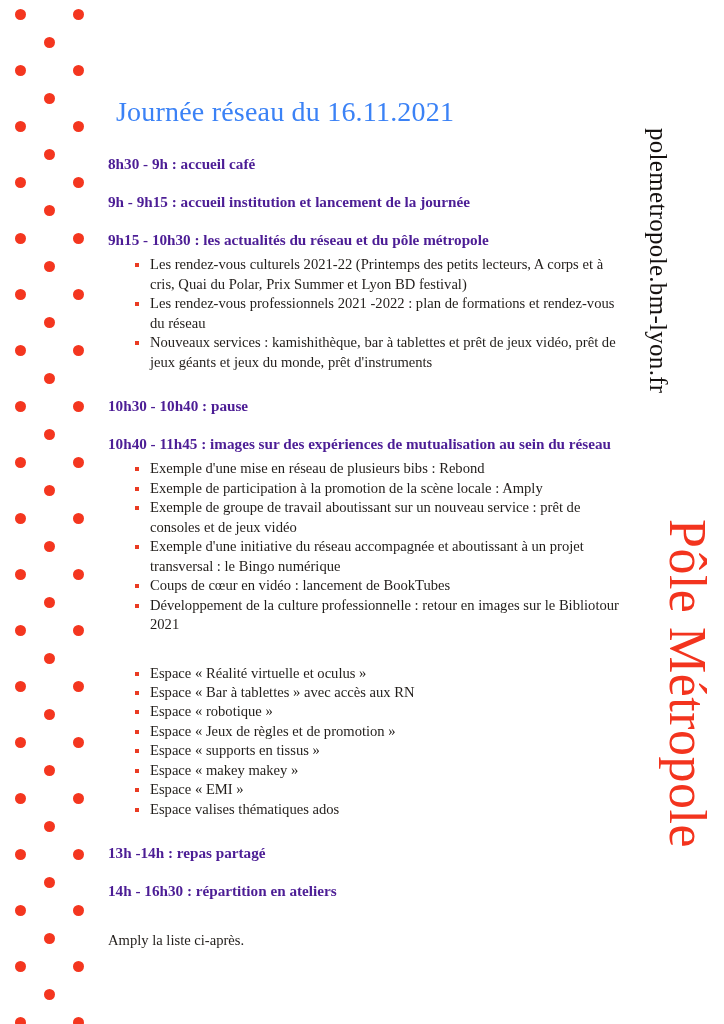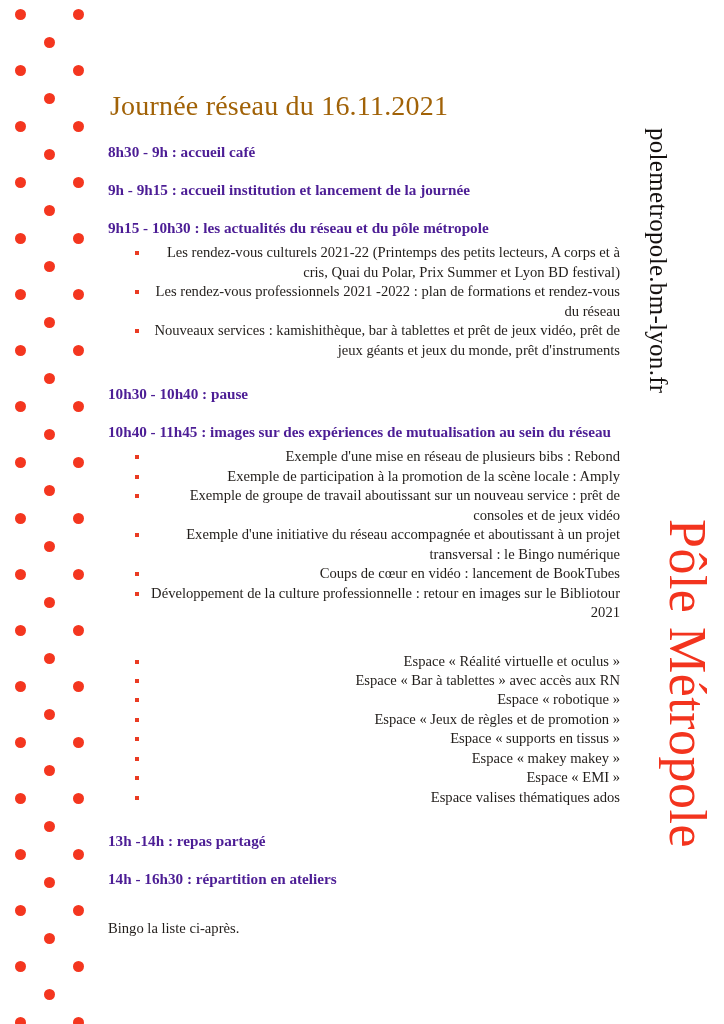--- a/index.html
+++ b/index.html
@@ -36,46 +36,45 @@
   
   #document-body {
     position: absolute;
     left: 108px;
     top: 0;
     width: 512px;
     height: 1024px;
   }
 
   #page-title {
-    color: #a16207;
+    color: #3b82f6;
     font-size: 28px;
     font-weight: 400;
     letter-spacing: 0.2px;
-    margin: 2px;
+    margin: 8px;
     padding-top: 88px;
     line-height: 1.15;
   }
 
   .agenda-heading {
     font-weight: bold;
     font-size: 15.2px;
     line-height: 1.32;
     color: #4c1d95;
     margin: 0;
   }
 
   .agenda-block {
     margin: 0;
   }
 
   .bullet-list {
     list-style: none;
     margin: 5px 0 0 0;
     padding: 0 0 0 27px;
-    text-align: right;
   }
   .bullet-list li {
     position: relative;
     font-size: 14.6px;
     line-height: 1.335;
     color: #211d1a;
     padding-left: 15px;
     margin: 0;
   }
   .bullet-list li::before {
@@ -246,18 +245,18 @@
       </div>
       <div class="gap-md"></div>
       <div class="agenda-block">
         <p class="agenda-heading">14h - 16h30 : répartition en ateliers</p>
       </div>
       <div class="gap-md"></div>
     </div>
 
   <div class="gap-sm"></div>
 
-  <p class="note-line">Bingo la liste ci-après.</p>
+  <p class="note-line">Amply la liste ci-après.</p>
 </div>
 
 <div class="vertical-text" id="site-url">polemetropole.bm-lyon.fr</div>
 
 <div class="vertical-text" id="brand-name">Pôle Métropole</div>
 
 </body></html>

